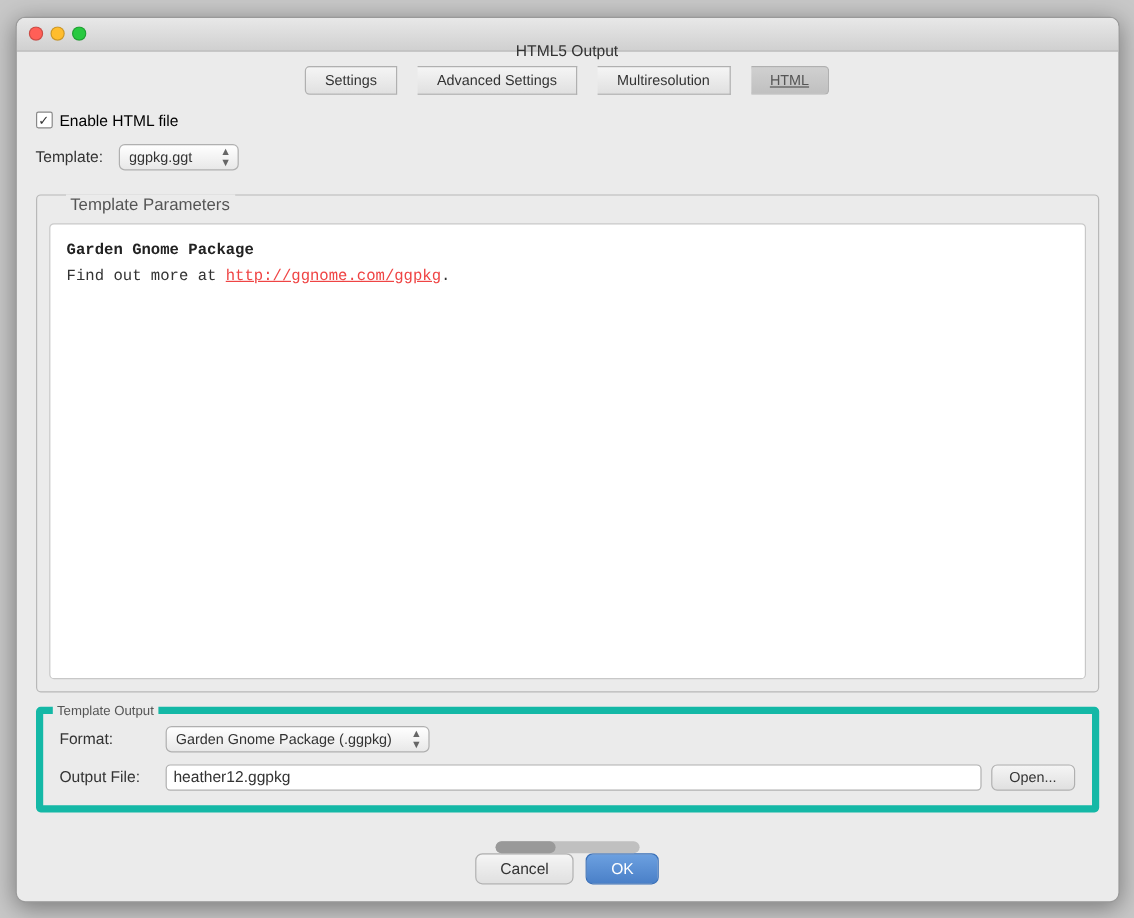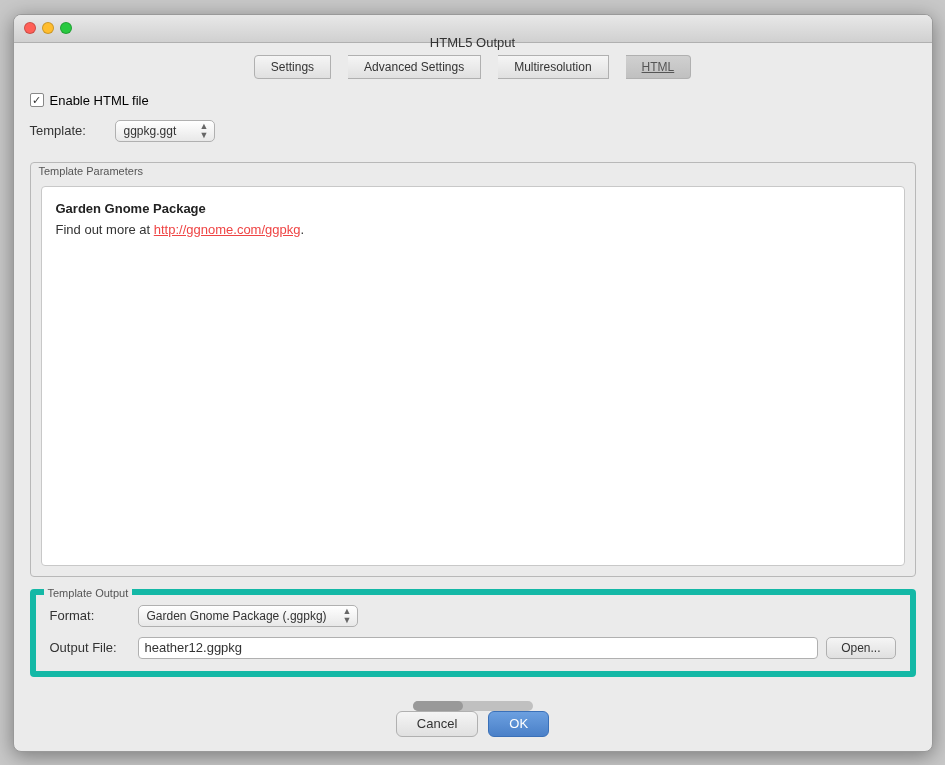--- a/index.html
+++ b/index.html
@@ -119,21 +119,21 @@
       border-radius: 2px;
       font-size: 11px;
       color: #333;
     }
 
     
     .template-row {
       display: flex;
       align-items: center;
       margin-bottom: 20px;
-      gap: 20px;
+      gap: 4px;
     }
 
     .template-label {
       font-size: 13px;
       color: #333;
       min-width: 65px;
     }
 
     .select-wrapper {
       position: relative;
@@ -168,32 +168,33 @@
     }
 
     
     .section-box {
       border: 1px solid #b8b8b8;
       border-radius: 4px;
       margin-bottom: 12px;
     }
 
     .section-legend {
-      font-size: 11px;
+      font-size: 14px;
       color: #555;
       padding: 0 4px;
-      margin-left: 4px;
+      margin-left: 24px;
       margin-top: -8px;
       background: #ebebeb;
       display: inline-block;
       position: relative;
     }
 
     .section-inner {
       padding: 8px 10px 10px;
+      font-family: Liberation Mono, monospace;
     }
 
     .template-params-content {
       background: white;
       border: 1px solid #c8c8c8;
       border-radius: 4px;
       min-height: 380px;
       padding: 14px;
     }
 

